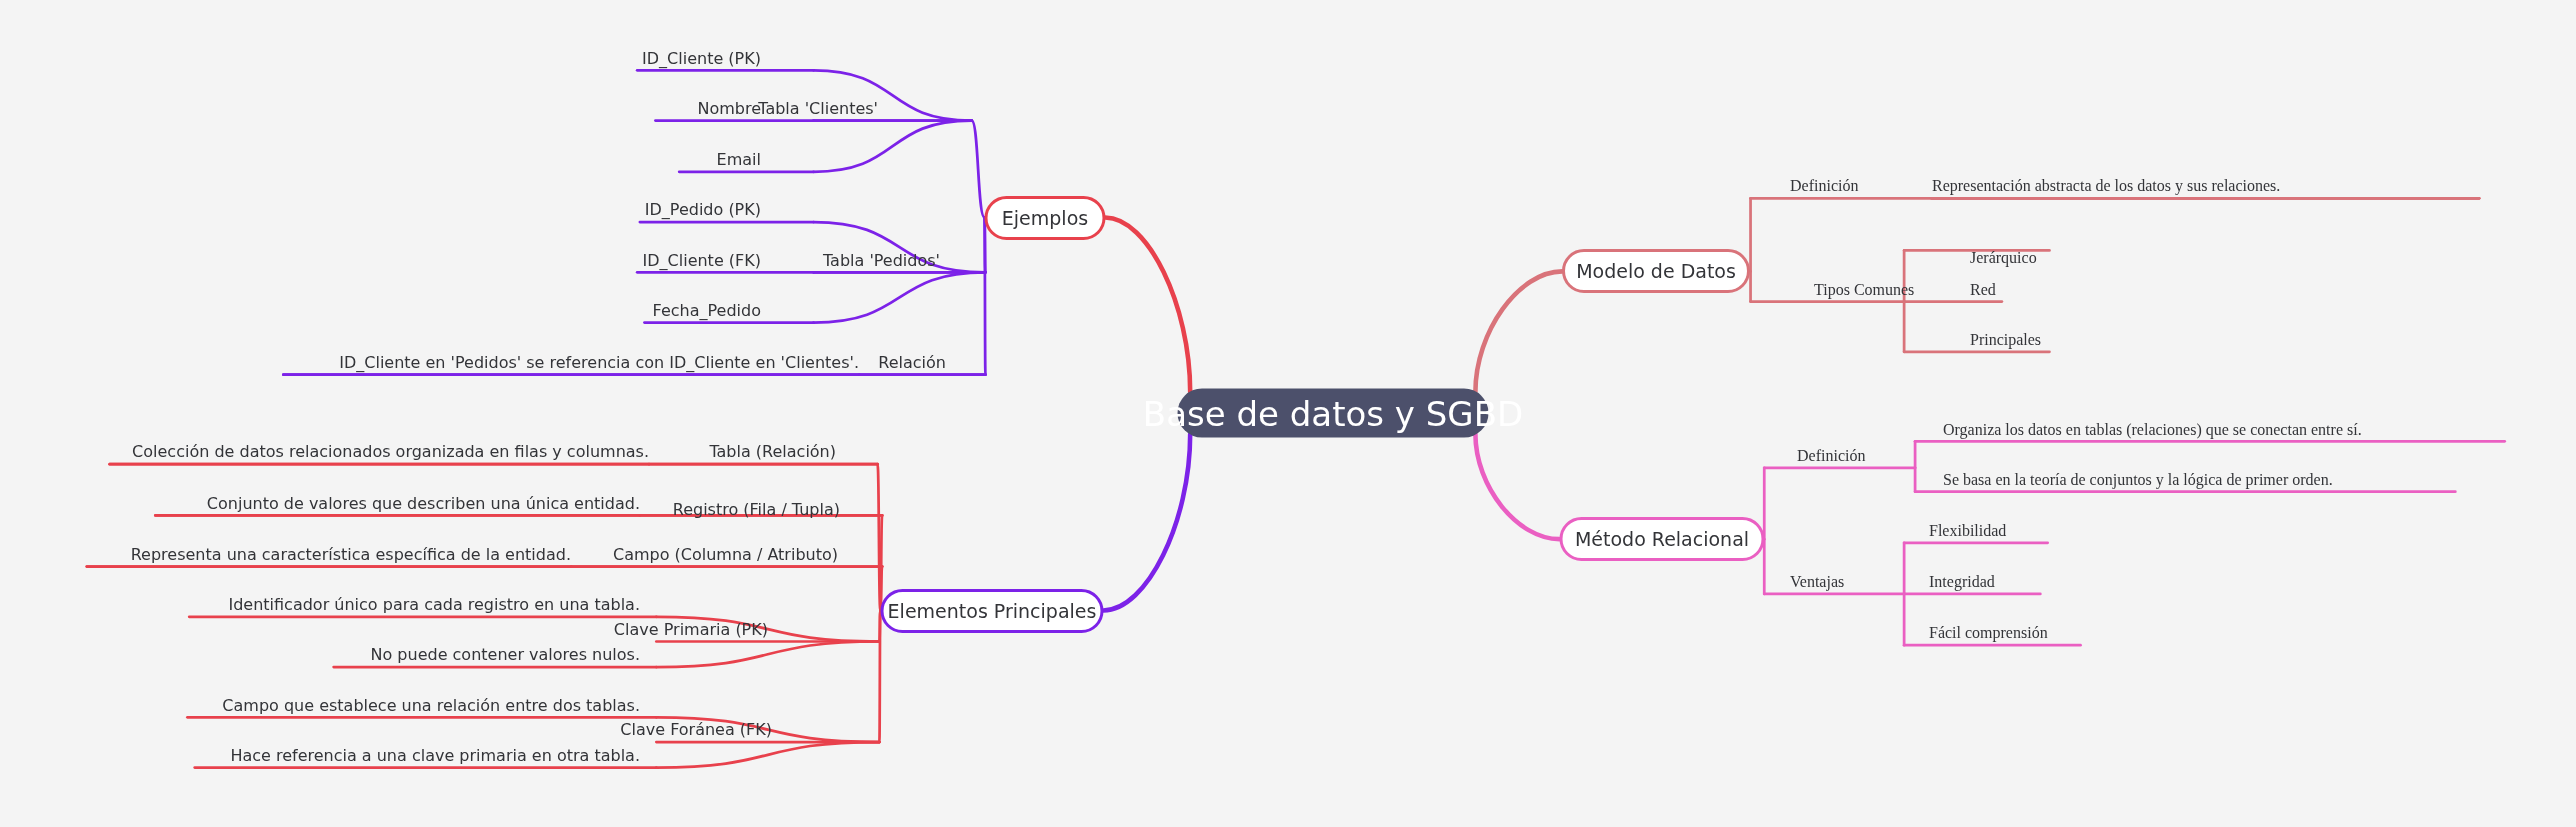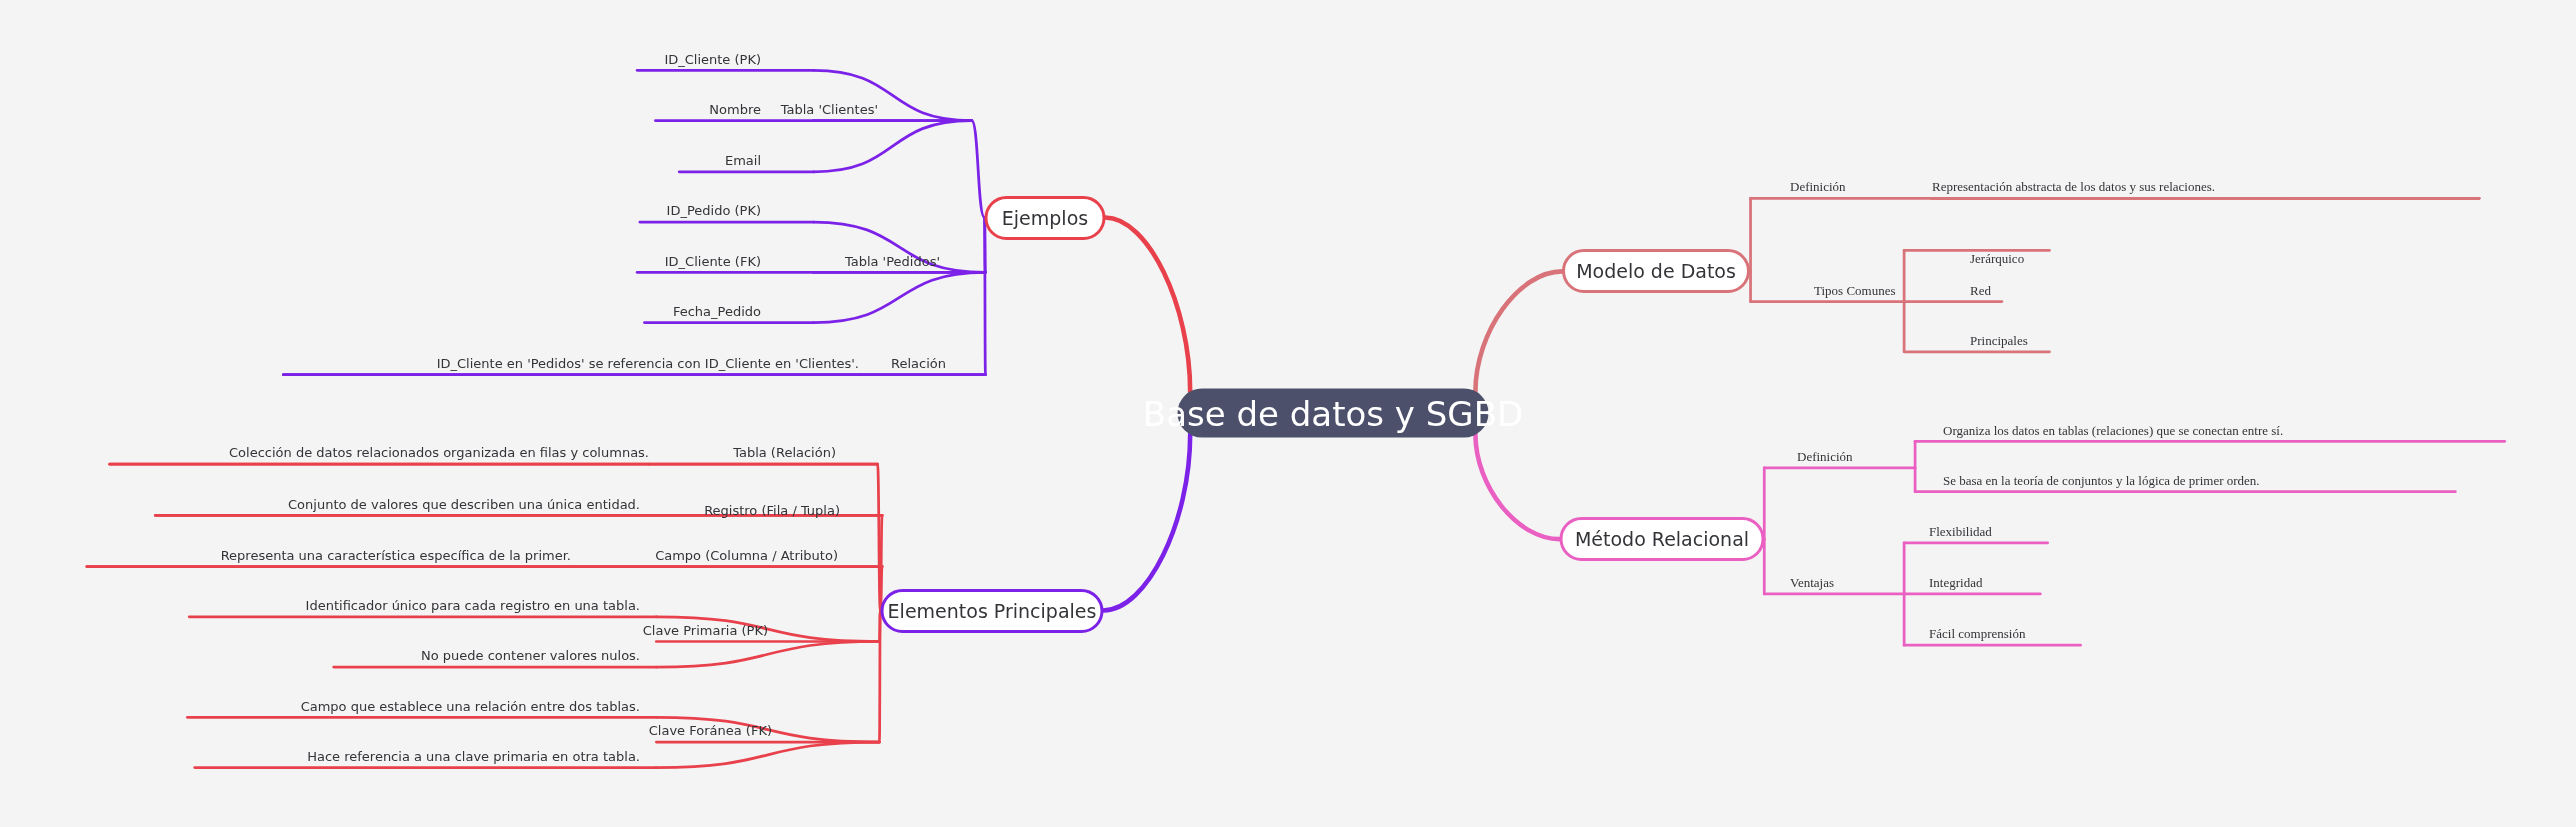--- a/index.html
+++ b/index.html
@@ -24,21 +24,21 @@
     left: 0;
     top: 0;
     width: 2576px;
     height: 827px;
   }
   .edge { fill: none; stroke-linecap: round; }
 
   
   .leaf-label {
     position: absolute;
-    font-size: 13px;
+    font-size: 16px;
     color: #333438;
     white-space: nowrap;
     line-height: 1;
   }
   .leaf-label.right { transform: translate(0, -50%); font-family: Liberation Serif, serif; }
   .leaf-label.left  { transform: translate(-100%, -50%); }
 
   
   .pill {
     position: absolute;
@@ -163,21 +163,21 @@
       <div class="leaf-label left" style="left: 761px; top: 261px;">ID_Cliente (FK)</div>
       <div class="leaf-label left" style="left: 761px; top: 311px;">Fecha_Pedido</div>
       <div class="leaf-label left" style="left: 946px; top: 363px;">Relación</div>
       <div class="leaf-label left" style="left: 859px; top: 363px;">ID_Cliente en 'Pedidos' se referencia con ID_Cliente en 'Clientes'.</div>
       <div class="pill" style="left: 992px; top: 611px; width: 223px; height: 44px; border-color: rgb(124, 34, 232);">Elementos Principales</div>
       <div class="leaf-label left" style="left: 836px; top: 452px;">Tabla (Relación)</div>
       <div class="leaf-label left" style="left: 649px; top: 452px;">Colección de datos relacionados organizada en filas y columnas.</div>
       <div class="leaf-label left" style="left: 840px; top: 504px; margin-top: 6px;">Registro (Fila / Tupla)</div>
       <div class="leaf-label left" style="left: 640px; top: 504px;">Conjunto de valores que describen una única entidad.</div>
       <div class="leaf-label left" style="left: 838px; top: 555px;">Campo (Columna / Atributo)</div>
-      <div class="leaf-label left" style="left: 571px; top: 555px;">Representa una característica específica de la primer.</div>
+      <div class="leaf-label left" style="left: 571px; top: 555px;">Representa una característica específica de la entidad.</div>
       <div class="leaf-label left" style="left: 768px; top: 630px;">Clave Primaria (PK)</div>
       <div class="leaf-label left" style="left: 640px; top: 605px;">Identificador único para cada registro en una tabla.</div>
       <div class="leaf-label left" style="left: 640px; top: 655px;">No puede contener valores nulos.</div>
       <div class="leaf-label left" style="left: 772px; top: 730px;">Clave Foránea (FK)</div>
       <div class="leaf-label left" style="left: 640px; top: 706px;">Campo que establece una relación entre dos tablas.</div>
       <div class="leaf-label left" style="left: 640px; top: 756px;">Hace referencia a una clave primaria en otra tabla.</div>
       <div class="pill" style="left: 1656px; top: 271px; width: 188px; height: 44px; border-color: rgb(217, 115, 122);">Modelo de Datos</div>
       <div class="leaf-label right" style="left: 1790px; top: 186px;">Definición</div>
       <div class="leaf-label right" style="left: 1932px; top: 186px;">Representación abstracta de los datos y sus relaciones.</div>
       <div class="leaf-label right" style="left: 1814px; top: 290px;">Tipos Comunes</div>

